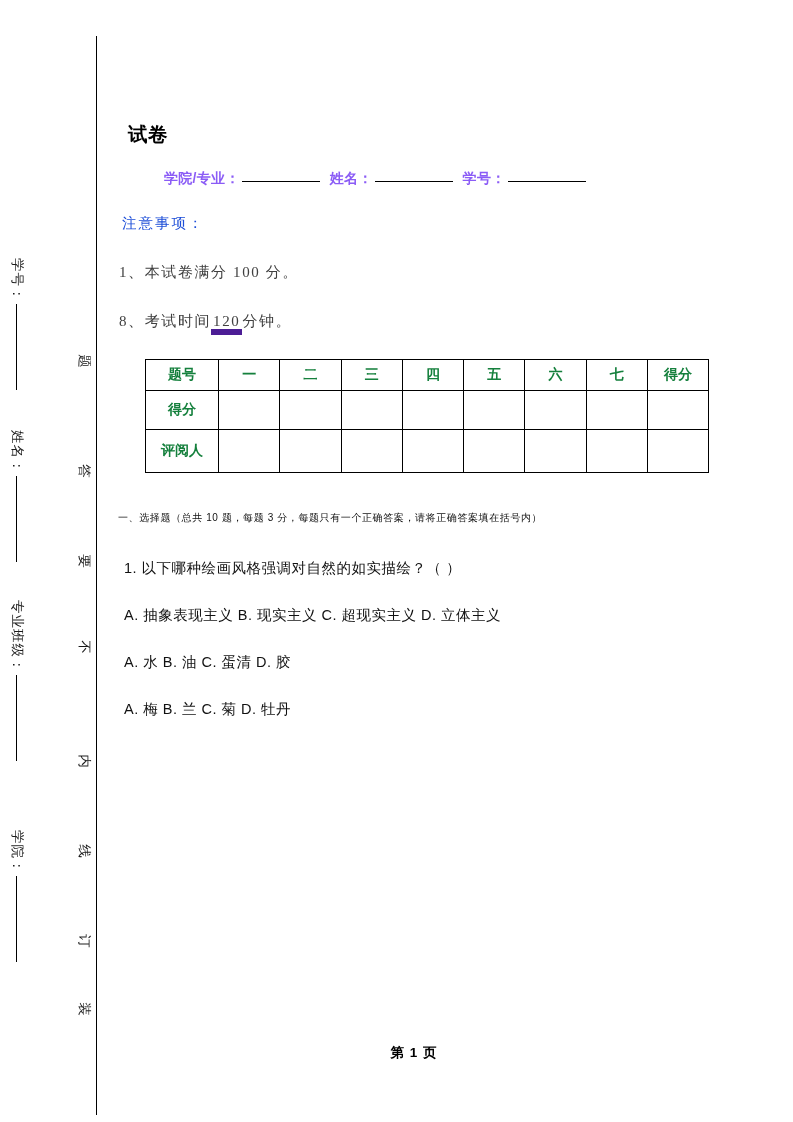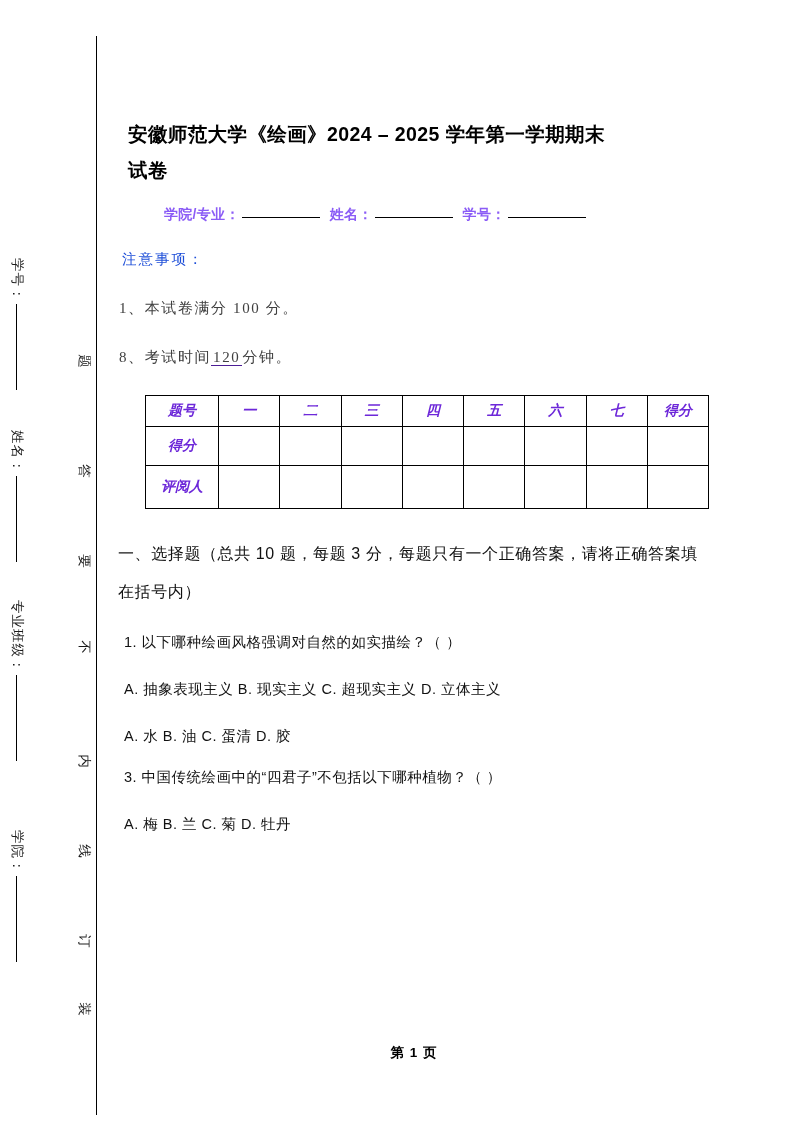--- a/index.html
+++ b/index.html
@@ -130,52 +130,51 @@
     letter-spacing: 2px;
     color: #1d4ed8;
   }
   .note-line {
     margin: 30px 0 0 1px;
     font-size: 15px;
     letter-spacing: 1.6px;
     color: #404040;
   }
   .note-line .u {
-    border-bottom: 1px solid #4c1d95;
+    border-bottom: 6px solid #4c1d95;
     padding: 0 2px;
   }
 
   
   .score-table {
     margin: 28px 0 0 27px;
     border-collapse: collapse;
     width: 564px;
     table-layout: fixed;
   }
   .score-table td {
     border: 1.1px solid #000;
     text-align: center;
     font-family: "Liberation Sans", "DejaVu Sans", sans-serif;
     font-weight: bold;
     font-size: 14px;
-    color: #6d28d9;
+    color: #15803d;
     padding: 0;
-    font-style: italic;
   }
   .score-table .rh { width: 72px; }
   .score-table tr.r0 td { height: 30px; }
   .score-table tr.r1 td { height: 38px; }
   .score-table tr.r2 td { height: 42px; }
 
   
   .section-head {
     margin: 26px 0 0 0;
     width: 588px;
     font-family: "Liberation Sans", "DejaVu Sans", sans-serif;
-    font-size: 16px;
+    font-size: 10px;
     line-height: 38px;
     letter-spacing: 0.6px;
     color: #111;
   }
   .q-stem {
     margin: 22px 0 0 6px;
     font-family: "Liberation Sans", "DejaVu Sans", sans-serif;
     font-size: 14.5px;
     letter-spacing: 0.5px;
     color: #111;
@@ -232,21 +231,20 @@
       <div class="bind-char" style="top:752px;">内</div>
       <div class="bind-char" style="top:842px;">线</div>
       <div class="bind-char" style="top:932px;">订</div>
       <div class="bind-char" style="top:1000px;">装</div>
     </div>
   </div>
 
   <div id="content">
 
     <h1 class="doc-title">
-      <span>安徽师范大学《绘画》2024 – 2025 学年第一学期期末</span>
       <span class="line2">试卷</span>
     </h1>
 
     <div class="id-fields">
       <span>学院/专业：</span><span class="blank"></span><span>姓名：</span><span class="blank"></span><span>学号：</span><span class="blank"></span>
     </div>
 
     <div class="notes-head">注意事项：</div>
 
     <div class="note-line">1、本试卷满分 100 分。</div>
@@ -293,20 +291,19 @@
       </tbody>
     </table>
 
     <div class="section-head">一、选择题（总共 10 题，每题 3 分，每题只有一个正确答案，请将正确答案填在括号内）</div>
 
     <div class="q-stem">1. 以下哪种绘画风格强调对自然的如实描绘？（    ）</div>
     <div class="q-opts">A. 抽象表现主义   B. 现实主义   C. 超现实主义   D. 立体主义</div>
 
     <div class="q-opts">A. 水   B. 油   C. 蛋清   D. 胶</div>
 
-    <div class="q-stem">3. 中国传统绘画中的“四君子”不包括以下哪种植物？（    ）</div>
     <div class="q-opts">A. 梅   B. 兰   C. 菊   D. 牡丹</div>
 
   </div>
 
   <div class="page-footer">第 1 页</div>
 
 </div>
 
 </body></html>

